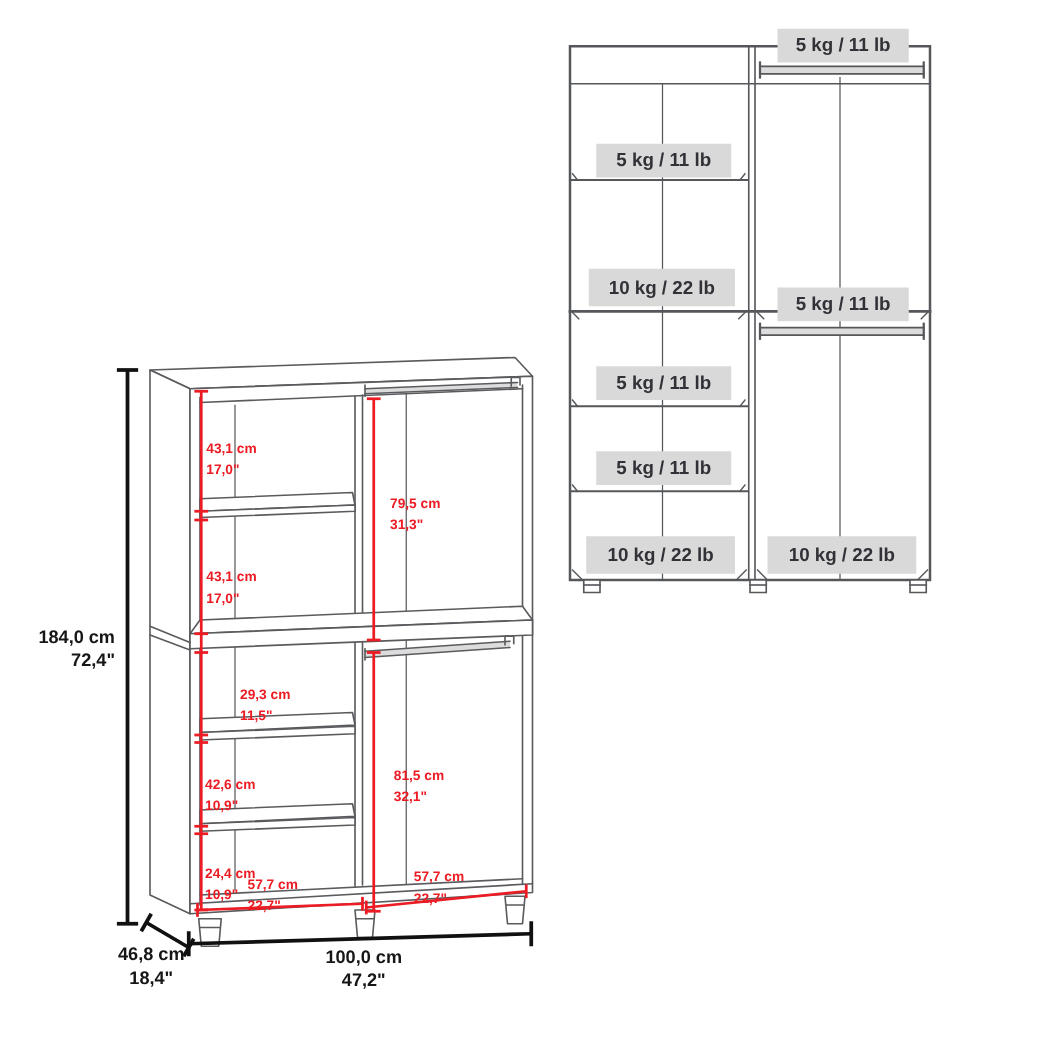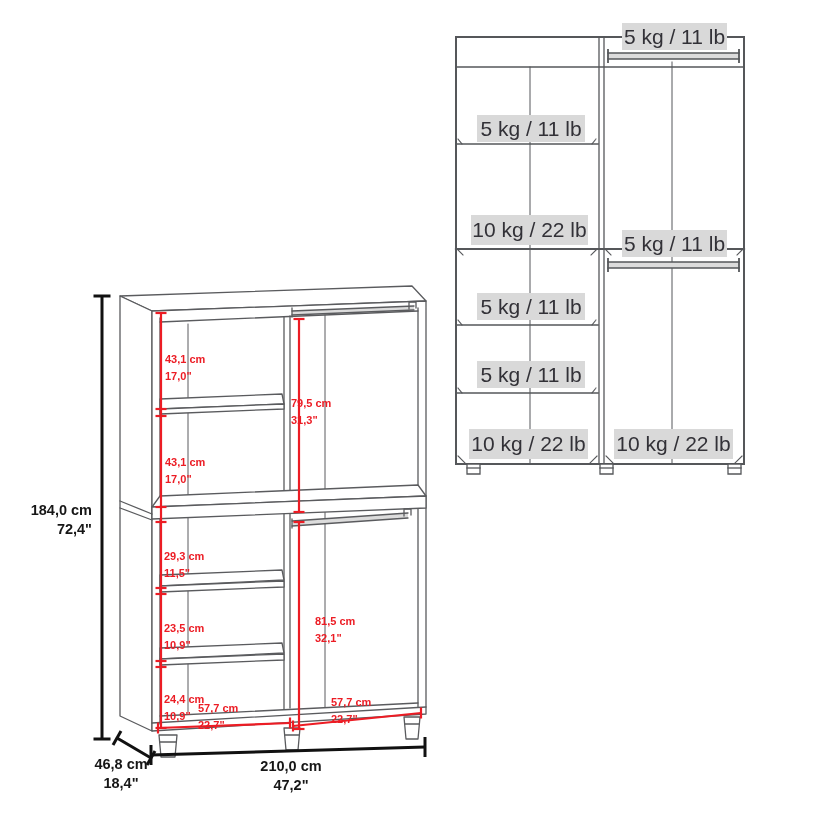--- a/index.html
+++ b/index.html
@@ -13,22 +13,22 @@
     line-height:17px; white-space:nowrap;
   }
   .rdim.center { text-align:left; }
   .bdim {
     position:absolute; color:#161616; font-size:14.5px; font-weight:bold;
     line-height:19px; white-space:nowrap;
   }
   .bdim.right { text-align:right; }
   .bdim.center { text-align:center; }
   .wlabel {
-    position:absolute; background:#d9d9d9; color:#323137; font-size:21px;
-    display:flex; align-items:center; justify-content:center; white-space:nowrap;
+    position:absolute; background:#d9d9d9; color:#323137; font-size:15px;
+    display:flex; align-items:center; justify-content:center; white-space:nowrap;font-weight:bold;
   }
 </style>
 </head>
 <body>
 
 <div class="stage">
 
   <svg width="840" height="840" viewBox="0 0 840 840">
 
     <g stroke="#5a5b5e" fill="none" stroke-width="1.3" stroke-linecap="round" stroke-linejoin="round">
@@ -202,30 +202,30 @@
   </svg>
 
   <div class="rdim" style="left:165px; top:351px;">
     <div>43,1 cm</div>
     <div>17,0"</div>
   </div>
   <div class="rdim" style="left:165px; top:454px;">
     <div>43,1 cm</div>
     <div>17,0"</div>
   </div>
-  <div class="rdim" style="left:291px; top:395px;">
+  <div class="rdim" style="left:312px; top:395px;">
     <div>79,5 cm</div>
     <div>31,3"</div>
   </div>
-  <div class="rdim" style="left:164px; top:548px;">
+  <div class="rdim" style="left:164px; top:548px;padding-left:28px;">
     <div>29,3 cm</div>
     <div>11,5"</div>
   </div>
   <div class="rdim" style="left:164px; top:620px;">
-    <div>23,5 cm</div>
+    <div>42,6 cm</div>
     <div>10,9"</div>
   </div>
   <div class="rdim" style="left:164px; top:691px;">
     <div>24,4 cm</div>
     <div>10,9"</div>
   </div>
   <div class="rdim" style="left:315px; top:613px;">
     <div>81,5 cm</div>
     <div>32,1"</div>
   </div>
@@ -240,21 +240,21 @@
 
   <div class="bdim right" style="left:6px; top:501px; width:86px;">
     <div>184,0 cm</div>
     <div>72,4"</div>
   </div>
   <div class="bdim center" style="left:84px; top:755px; width:74px;text-align:center;">
     <div>46,8 cm</div>
     <div>18,4"</div>
   </div>
   <div class="bdim center" style="left:243px; top:757px; width:96px;">
-    <div>210,0 cm</div>
+    <div>100,0 cm</div>
     <div>47,2"</div>
   </div>
 
   <div class="wlabel" style="left:622px; top:23px;  width:105px; height:27px;">5 kg / 11 lb</div>
   <div class="wlabel" style="left:477px; top:115px; width:108px; height:27px;">5 kg / 11 lb</div>
   <div class="wlabel" style="left:471px; top:215px; width:117px; height:30px;">10 kg / 22 lb</div>
   <div class="wlabel" style="left:622px; top:230px; width:105px; height:27px;">5 kg / 11 lb</div>
   <div class="wlabel" style="left:477px; top:293px; width:108px; height:27px;">5 kg / 11 lb</div>
   <div class="wlabel" style="left:477px; top:361px; width:108px; height:27px;">5 kg / 11 lb</div>
   <div class="wlabel" style="left:469px; top:429px; width:119px; height:30px;">10 kg / 22 lb</div>

